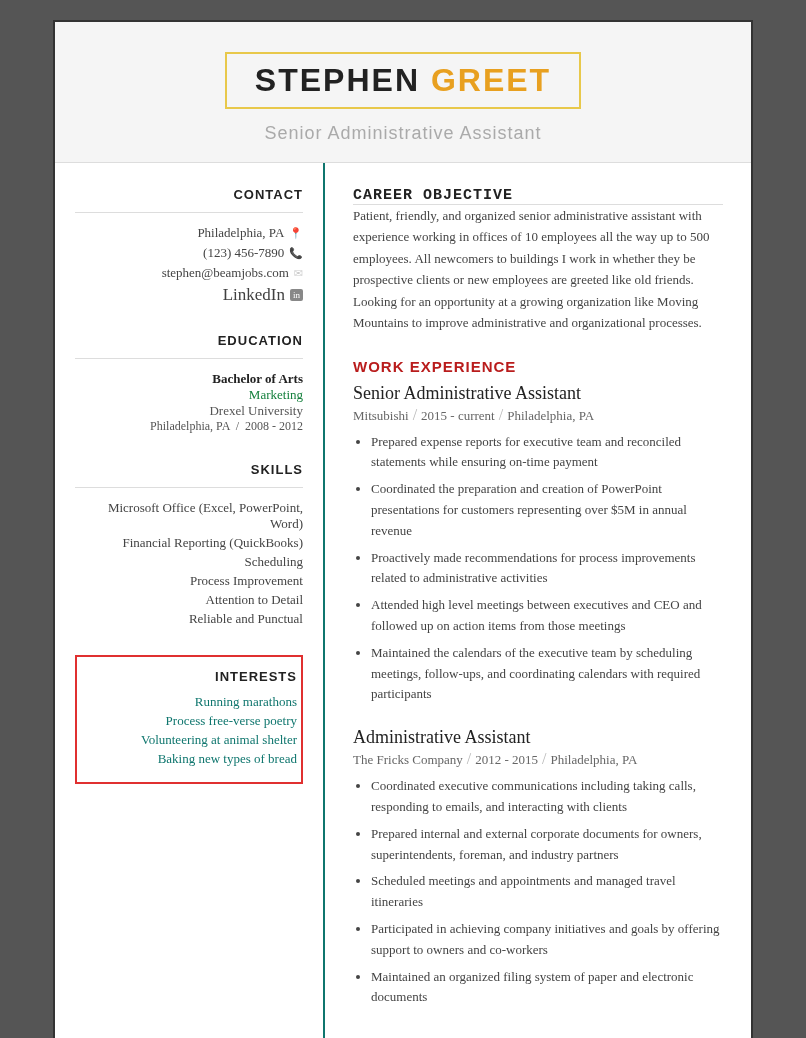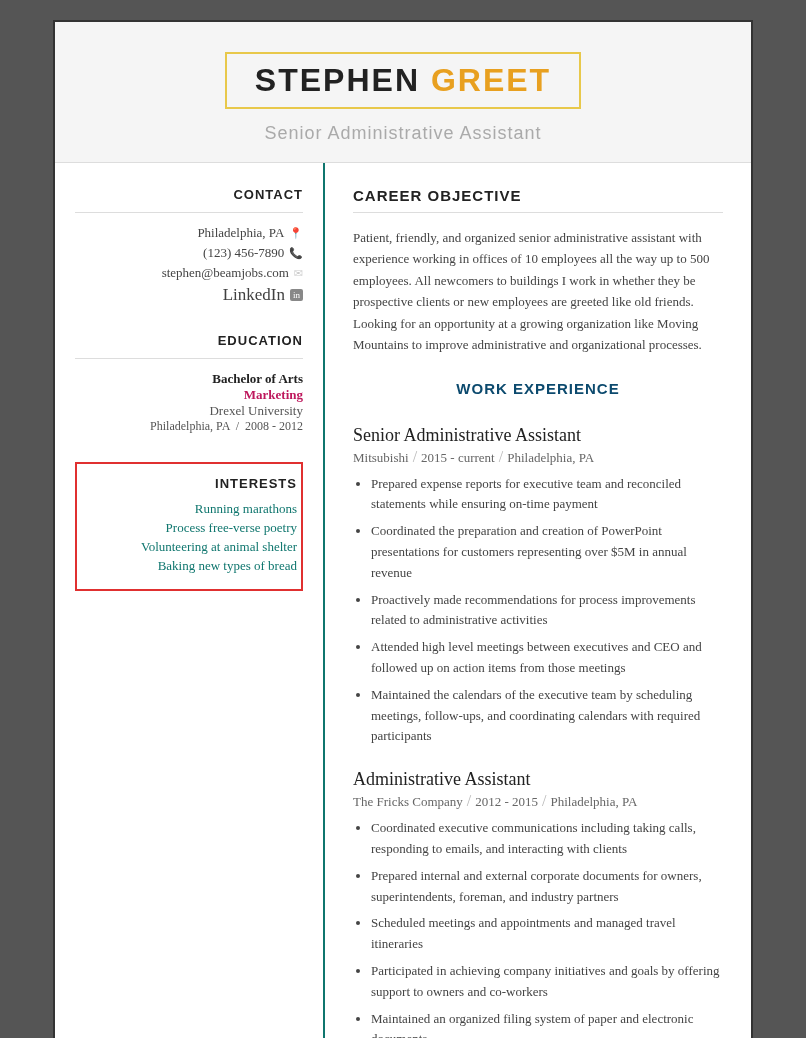--- a/index.html
+++ b/index.html
@@ -106,22 +106,22 @@
     .edu-block {
       text-align: right;
       font-size: 13px;
       color: #444;
     }
     .edu-degree {
       font-weight: 700;
       color: #222;
     }
     .edu-major {
-      font-weight: 700;
-      color: #be185d;
+      font-weight: 400;
+      color: #15803d;
     }
     .edu-school {
       color: #555;
     }
     .edu-details {
       color: #555;
       font-size: 12px;
     }
     
     .skills-list {
@@ -157,29 +157,29 @@
       font-size: 13px;
       color: #0f766e;
       margin-bottom: 3px;
     }
     
     .main-content {
       flex: 1;
       padding: 24px 28px;
     }
     .section-title {
-      font-family: Liberation Sans, sans-serif;
+      font-family: Liberation Mono, monospace;
       font-weight: 800;
       font-size: 15px;
       text-transform: uppercase;
       letter-spacing: 1px;
       color: #222;
-      margin-bottom: 14px;
+      margin-bottom: 0;
       border-bottom: 1px solid #ddd;
-      padding-bottom: 8px;
+      padding-bottom: 0;
     }
     .career-objective-text {
       font-size: 13px;
       color: #444;
       line-height: 1.65;
       margin-bottom: 24px;
     }
     
     .job-block {
       margin-bottom: 22px;
@@ -211,24 +211,23 @@
       color: #444;
       line-height: 1.6;
       margin-bottom: 6px;
     }
     .work-section-title {
       font-family: Arial, sans-serif;
       font-weight: 800;
       font-size: 15px;
       text-transform: uppercase;
       letter-spacing: 1px;
-      color: #0c4a6e;
-      margin-bottom: 28px;
+      color: #b91c1c;
+      margin-bottom: 8px;
       margin-top: 4px;
-      text-align: center;
     }
   </style>
 </head>
 <body>
 
 <div class="resume-wrapper">
 
   <div class="header">
     <div class="header-name-box">
       <span class="header-name">
@@ -272,20 +271,32 @@
           <div class="edu-major">Marketing</div>
           <div class="edu-school">Drexel University</div>
           <div class="edu-details">
             <span>Philadelphia, PA</span>
             &nbsp;<span>/</span>&nbsp;
             <span>2008 - 2012</span>
           </div>
         </div>
       </div>
 
+      <div class="sidebar-section">
+        <div class="sidebar-section-title">SKILLS</div>
+        <hr class="sidebar-divider">
+        <ul class="skills-list">
+          <li>Microsoft Office (Excel, PowerPoint, Word)</li>
+          <li>Financial Reporting (QuickBooks)</li>
+          <li>Scheduling</li>
+          <li>Process Improvement</li>
+          <li>Attention to Detail</li>
+          <li>Reliable and Punctual</li>
+        </ul>
+      </div>
 
       <div class="sidebar-section">
         <div class="interests-box">
           <div class="interests-title">INTERESTS</div>
           <ul class="interests-list">
             <li>Running marathons</li>
             <li>Process free-verse poetry</li>
             <li>Volunteering at animal shelter</li>
             <li>Baking new types of bread</li>
           </ul>

